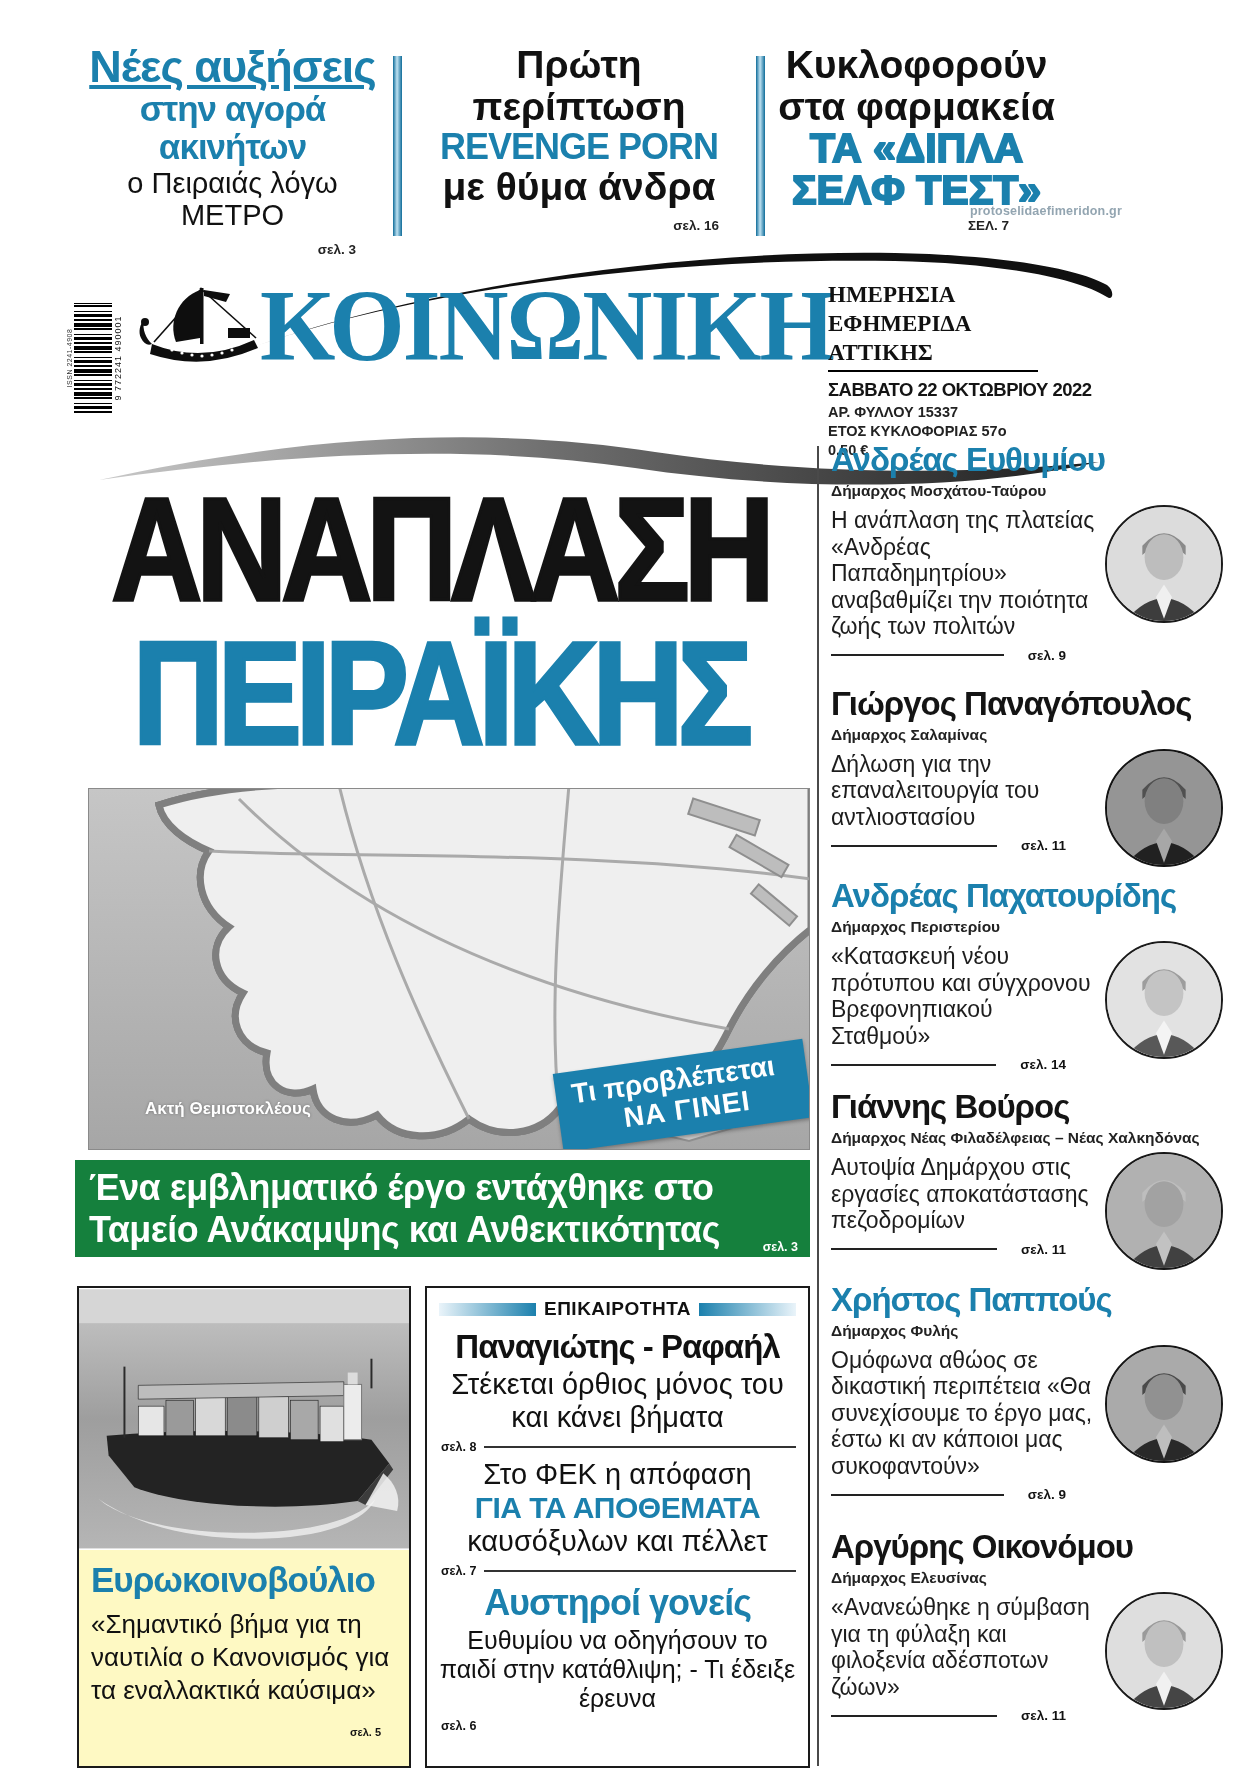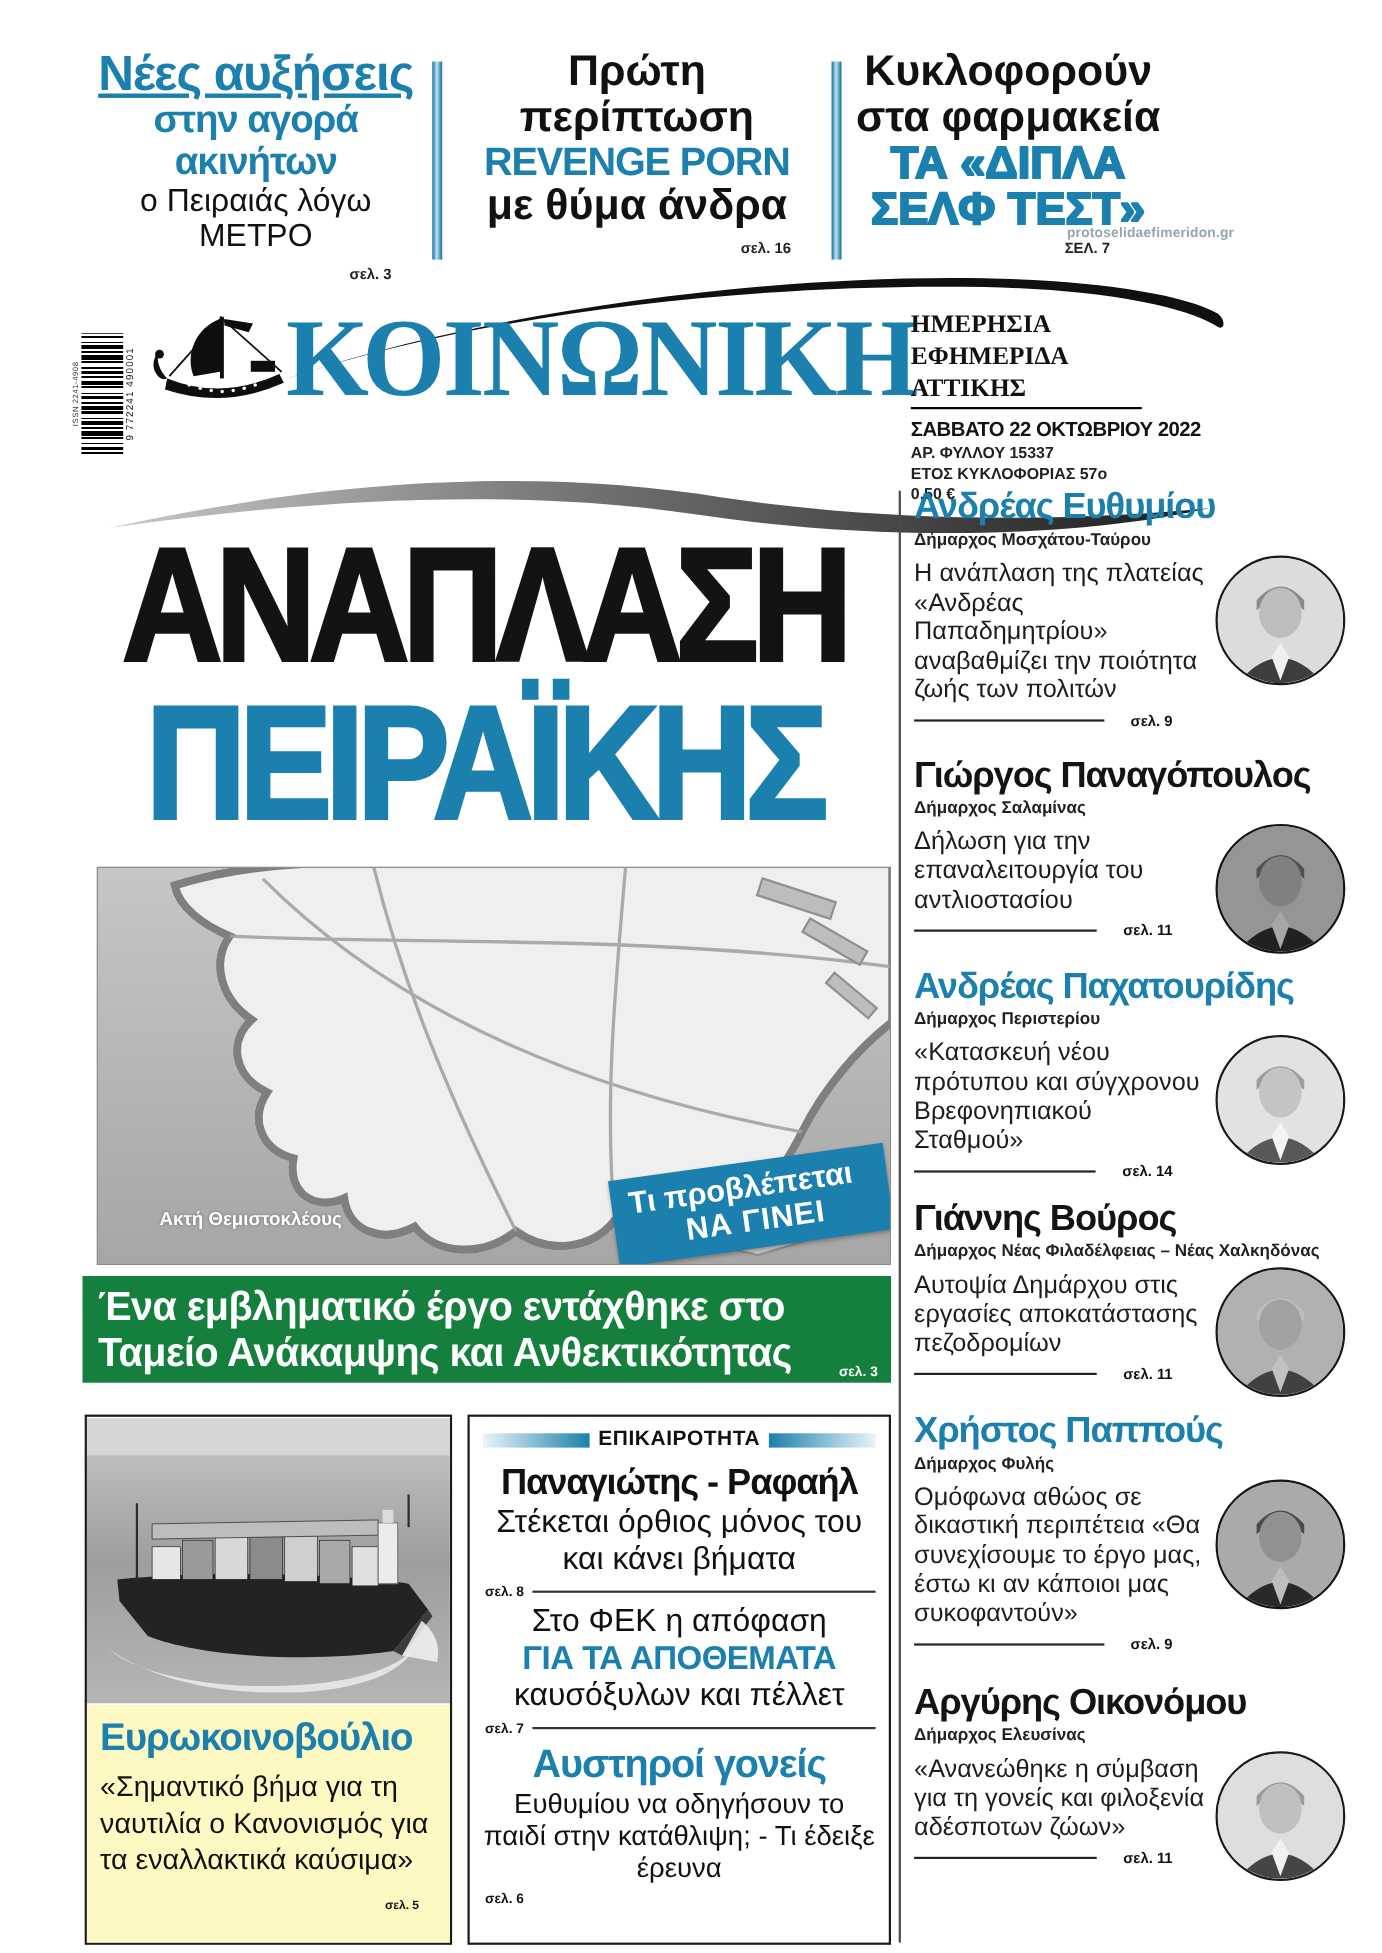--- a/index.html
+++ b/index.html
@@ -421,21 +421,21 @@
             <ellipse cx="50" cy="44" rx="17" ry="20" fill="#b5b5b5"></ellipse>
             <path d="M16,100 Q50,60 84,100 Z" fill="#333333"></path>
             <path d="M43,79 L50,68 L57,79 L50,98 Z" fill="#ededed"></path>
           </svg>
       </div>
     </div>
 
     <div class="mayor mm6">
       <div class="m-name" data-color="dark">Αργύρης Οικονόμου</div>
       <div class="m-role">Δήμαρχος Ελευσίνας</div>
-      <div class="m-body">«Ανανεώθηκε η σύμβαση για τη γονείς και φιλοξενία αδέσποτων ζώων»</div>
+      <div class="m-body">«Ανανεώθηκε η σύμβαση για τη φύλαξη και φιλοξενία αδέσποτων ζώων»</div>
       <div class="m-pagerow">
         <span class="ln"></span>
         <span class="lbl">σελ. 11</span>
       </div>
       <div class="portrait">
         <svg viewBox="0 0 100 100">
             <rect width="100" height="100" fill="#dedede"></rect>
             <path d="M31,34 Q50,12 69,34 L69,42 Q50,24 31,42 Z" fill="#9a9a9a"></path>
             <ellipse cx="50" cy="44" rx="17" ry="20" fill="#c0c0c0"></ellipse>
             <path d="M16,100 Q50,60 84,100 Z" fill="#454545"></path>

